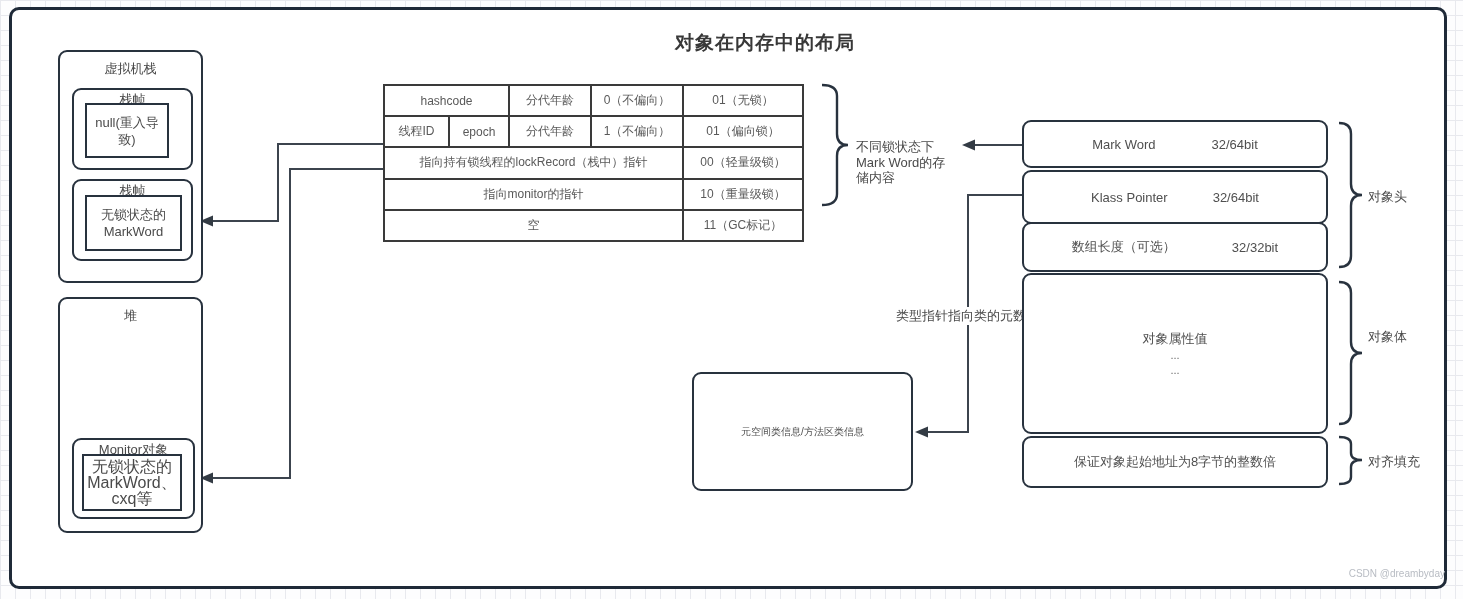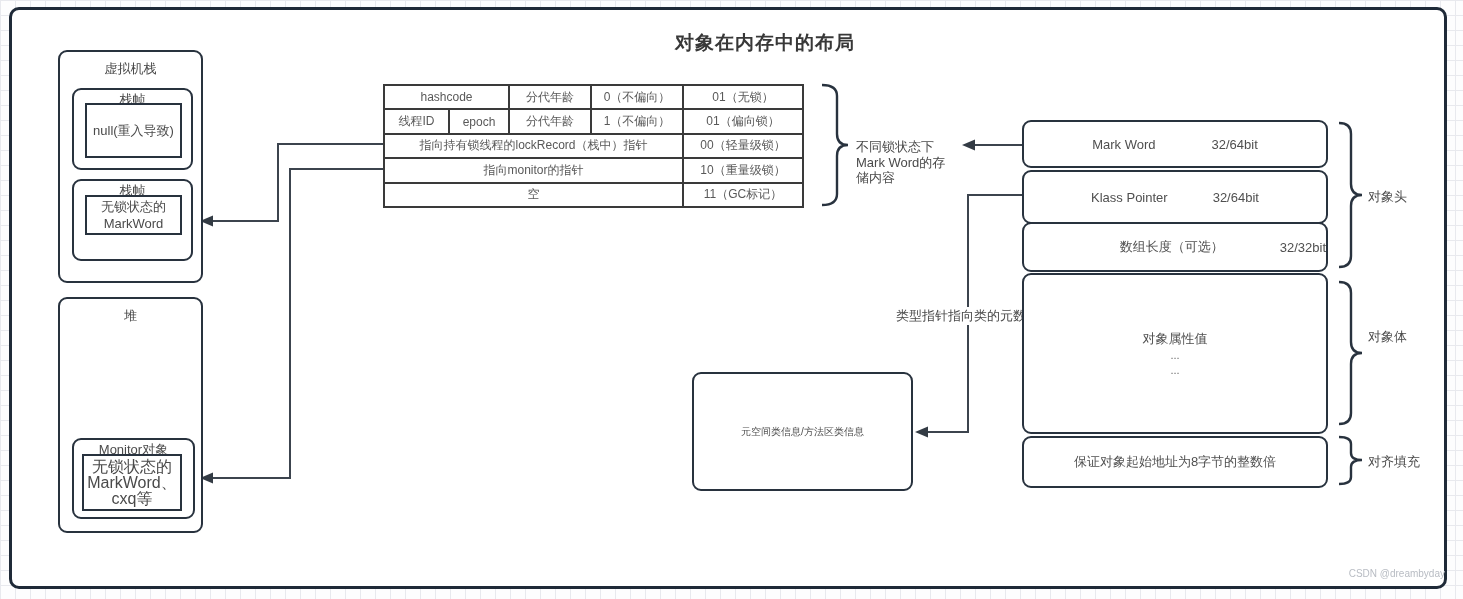--- a/index.html
+++ b/index.html
@@ -13,21 +13,21 @@
     background:#ffffff;border:3px solid #1f2a38;border-radius:10px;box-sizing:border-box;}
   .overlay{position:absolute;left:0;top:0;width:1463px;height:599px;pointer-events:none;}
   .abs{position:absolute;box-sizing:border-box;}
   .title{left:610px;top:30px;width:310px;text-align:center;
     font-size:19px;font-weight:bold;color:#383838;letter-spacing:1px;}
   .rbox{background:#fff;border:2.5px solid #28323e;border-radius:9px;}
   .srect{background:#fff;border:2.5px solid #28323e;}
   .lbl{font-size:13px;color:#4a4a4a;text-align:center;}
   .boxtitle{padding-top:8px;}
   .center{display:flex;align-items:center;justify-content:center;text-align:center;}
-  .mwtable{position:absolute;left:383px;top:84px;width:419px;height:124px;
+  .mwtable{position:absolute;left:383px;top:84px;width:419px;height:158px;
     border-collapse:collapse;table-layout:fixed;background:#fff;}
   .mwtable td{border:2px solid #3a3a3a;font-size:12px;color:#595959;
     text-align:center;padding:0;overflow:hidden;white-space:nowrap;}
   .note{font-size:13px;color:#4a4a4a;}
   .pre{white-space:pre-line;line-height:15.5px;margin-top:20px;}
   .rrow{left:1022px;width:306px;}
   .rowflex{display:flex;align-items:center;justify-content:center;gap:56px;
     font-size:13px;color:#4f4f4f;}
   .colflex{display:flex;flex-direction:column;align-items:center;justify-content:center;
     font-size:13px;color:#4f4f4f;}
@@ -67,26 +67,26 @@
   </svg>
 
   <div class="abs title">对象在内存中的布局</div>
 
   <div class="abs rbox" style="left:58px;top:50px;width:145px;height:233px;">
     <div class="lbl boxtitle">虚拟机栈</div>
   </div>
   <div class="abs rbox" style="left:72px;top:88px;width:121px;height:82px;">
     <div class="lbl" style="margin-top:1px;">栈帧</div>
   </div>
-  <div class="abs srect center lbl" style="left:85px;top:103px;width:97px;height:55px;line-height:17px;">null(重入导致)</div>
+  <div class="abs srect center lbl" style="left:85px;top:103px;width:84px;height:55px;line-height:17px;">null(重入导致)</div>
 
   <div class="abs rbox" style="left:72px;top:179px;width:121px;height:82px;">
     <div class="lbl" style="margin-top:1px;">栈帧</div>
   </div>
-  <div class="abs srect center lbl" style="left:85px;top:195px;width:97px;height:40px;line-height:17px;">无锁状态的MarkWord</div>
+  <div class="abs srect center lbl" style="left:85px;top:195px;width:97px;height:56px;line-height:17px;">无锁状态的MarkWord</div>
 
   <div class="abs rbox" style="left:58px;top:297px;width:145px;height:236px;">
     <div class="lbl boxtitle">堆</div>
   </div>
   <div class="abs rbox" style="left:72px;top:438px;width:123px;height:81px;">
     <div class="lbl" style="margin-top:1px;">Monitor对象</div>
   </div>
   <div class="abs srect center" style="left:82px;top:454px;width:100px;height:57px;font-size:16px;color:#4a4a4a;line-height:16px;">无锁状态的MarkWord、cxq等</div>
 
   <table class="mwtable">
@@ -135,21 +135,21 @@
   <div class="abs rbox center" style="left:692px;top:372px;width:221px;height:119px;font-size:10px;color:#4f4f4f;">元空间类信息/方法区类信息</div>
 
   <div class="abs rbox rrow rowflex" style="top:120px;height:48px;">
     <span>Mark Word</span>
     <span>32/64bit</span>
   </div>
   <div class="abs rbox rrow rowflex" style="top:170px;height:54px;gap:45px;">
     <span>Klass Pointer</span>
     <span>32/64bit</span>
   </div>
-  <div class="abs rbox rrow rowflex" style="top:222px;height:50px;justify-content:flex-end;">
+  <div class="abs rbox rrow rowflex" style="top:222px;height:50px;">
     <span>数组长度（可选）</span>
     <span>32/32bit</span>
   </div>
   <div class="abs rbox rrow colflex" style="top:273px;height:161px;">
     <div>对象属性值</div>
     <div class="dots">...</div>
     <div class="dots">...</div>
   </div>
   <div class="abs rbox rrow center" style="top:436px;height:52px;font-size:13px;color:#4f4f4f;">保证对象起始地址为8字节的整数倍</div>
 

